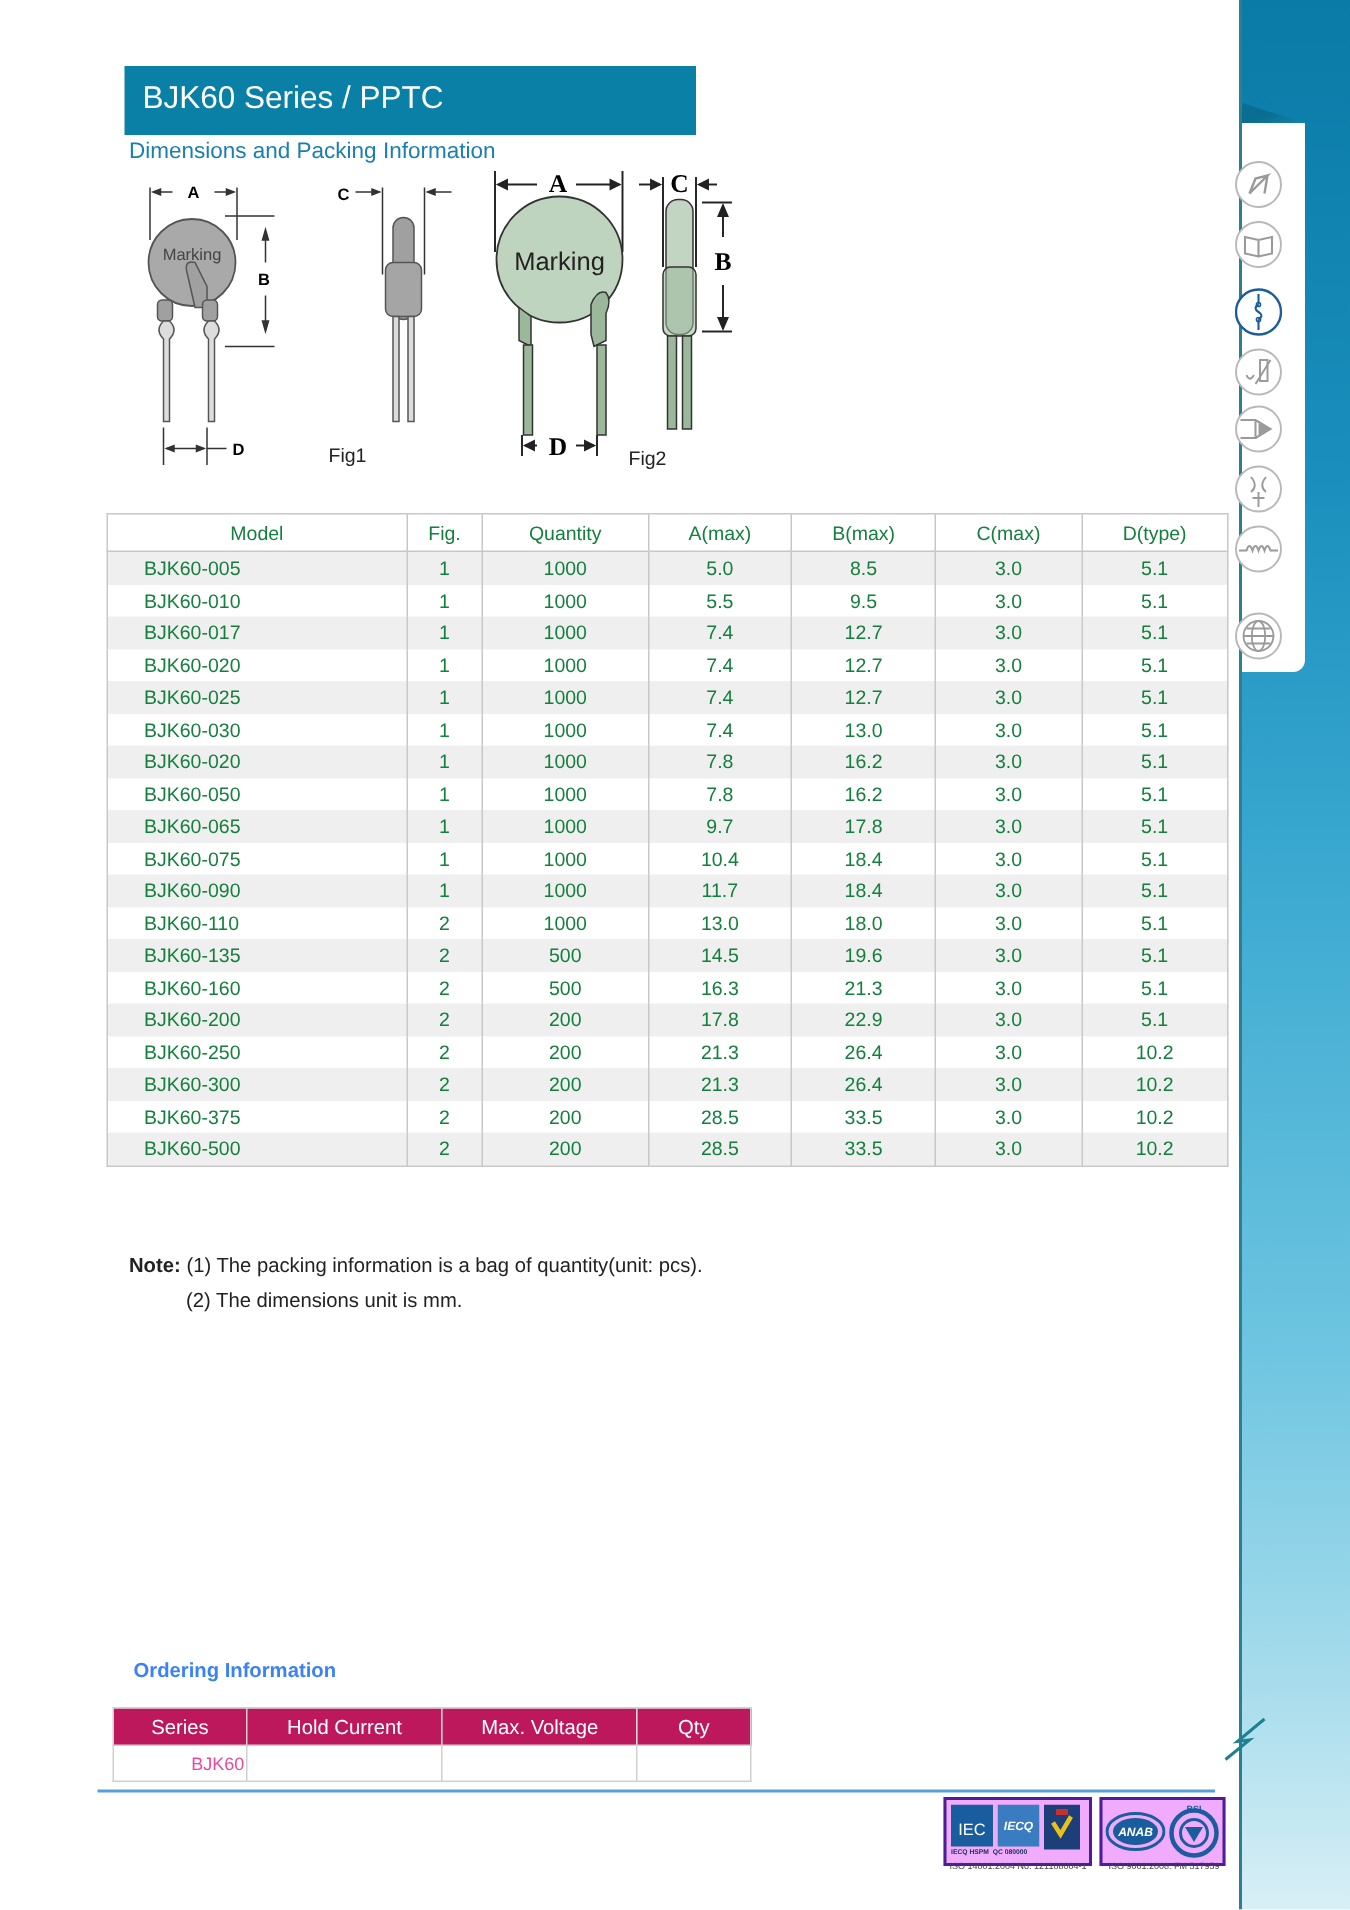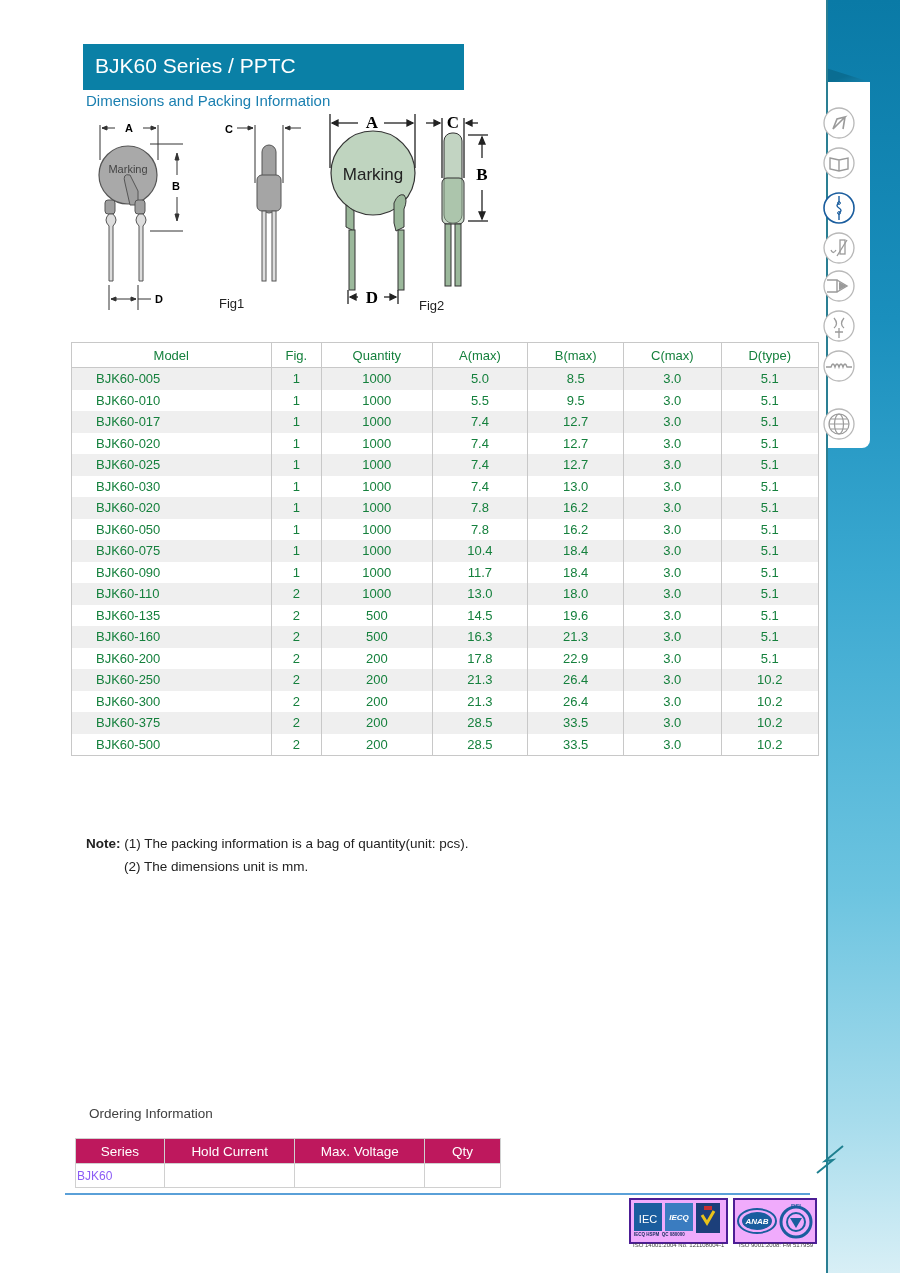--- a/index.html
+++ b/index.html
@@ -31,24 +31,24 @@
     height:21.5px; padding:0; text-align:center; font-weight:normal; }
   table.dims th { height:24px; border-top:1px solid #c8c8c8; border-bottom:1px solid #c8c8c8; }
   table.dims tr:last-child td { border-bottom:1px solid #c8c8c8; }
   table.dims tbody tr:nth-child(odd) td { background:#efefef; }
   table.dims td.model { text-align:left; padding-left:24px; }
 
   .note { position:absolute; left:86px; top:802px; font-size:13.5px; color:#222; line-height:23px;margin-top:30px; }
   .note b { font-weight:bold; }
   .note .n2 { padding-left:38px; }
 
-  .order-title { position:absolute; left:89px; top:1106px; color:#404040; font-size:13.5px; font-weight:normal; }
+  .order-title { position:absolute; left:89px; top:1106px; color:#3b82f6; font-size:13.5px; font-weight:bold; }
   table.order { position:absolute; left:75px; top:1138px; width:426px; border-collapse:collapse; font-size:13.5px; }
   table.order th { background:#be185d; color:#fff; font-weight:normal; height:22px; border:1px solid #d0d0d0; }
-  table.order td { height:21px; border:1px solid #d0d0d0; text-align:left; font-size:12px; color:#8b5cf6; }
+  table.order td { height:21px; border:1px solid #d0d0d0; text-align:right; font-size:12px; color:#ec4899; }
 
   .footer-line { position:absolute; left:65px; top:1193px; width:745px; height:2px; background:#5aa0d8; }
 
   .cert { position:absolute; top:1198px; height:42px; border:2px solid #4c1d95; background:#f0abfc; }
   .cert-caption { position:absolute; top:1242px; font-size:6px; color:#444; }
   .logo { position:absolute; top:3px; width:28px; height:34px; }
 </style>
 </head>
 <body>
 
@@ -291,20 +291,29 @@
       <tr>
         <td class="model">BJK60-050</td>
         <td>1</td>
         <td>1000</td>
         <td>7.8</td>
         <td>16.2</td>
         <td>3.0</td>
         <td>5.1</td>
       </tr>
       <tr>
+        <td class="model">BJK60-065</td>
+        <td>1</td>
+        <td>1000</td>
+        <td>9.7</td>
+        <td>17.8</td>
+        <td>3.0</td>
+        <td>5.1</td>
+      </tr>
+      <tr>
         <td class="model">BJK60-075</td>
         <td>1</td>
         <td>1000</td>
         <td>10.4</td>
         <td>18.4</td>
         <td>3.0</td>
         <td>5.1</td>
       </tr>
       <tr>
         <td class="model">BJK60-090</td>

